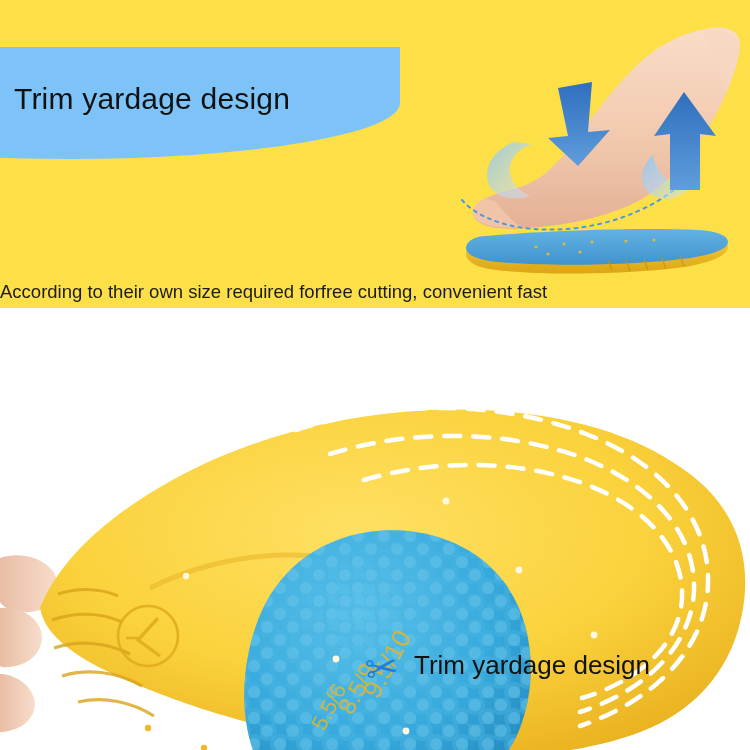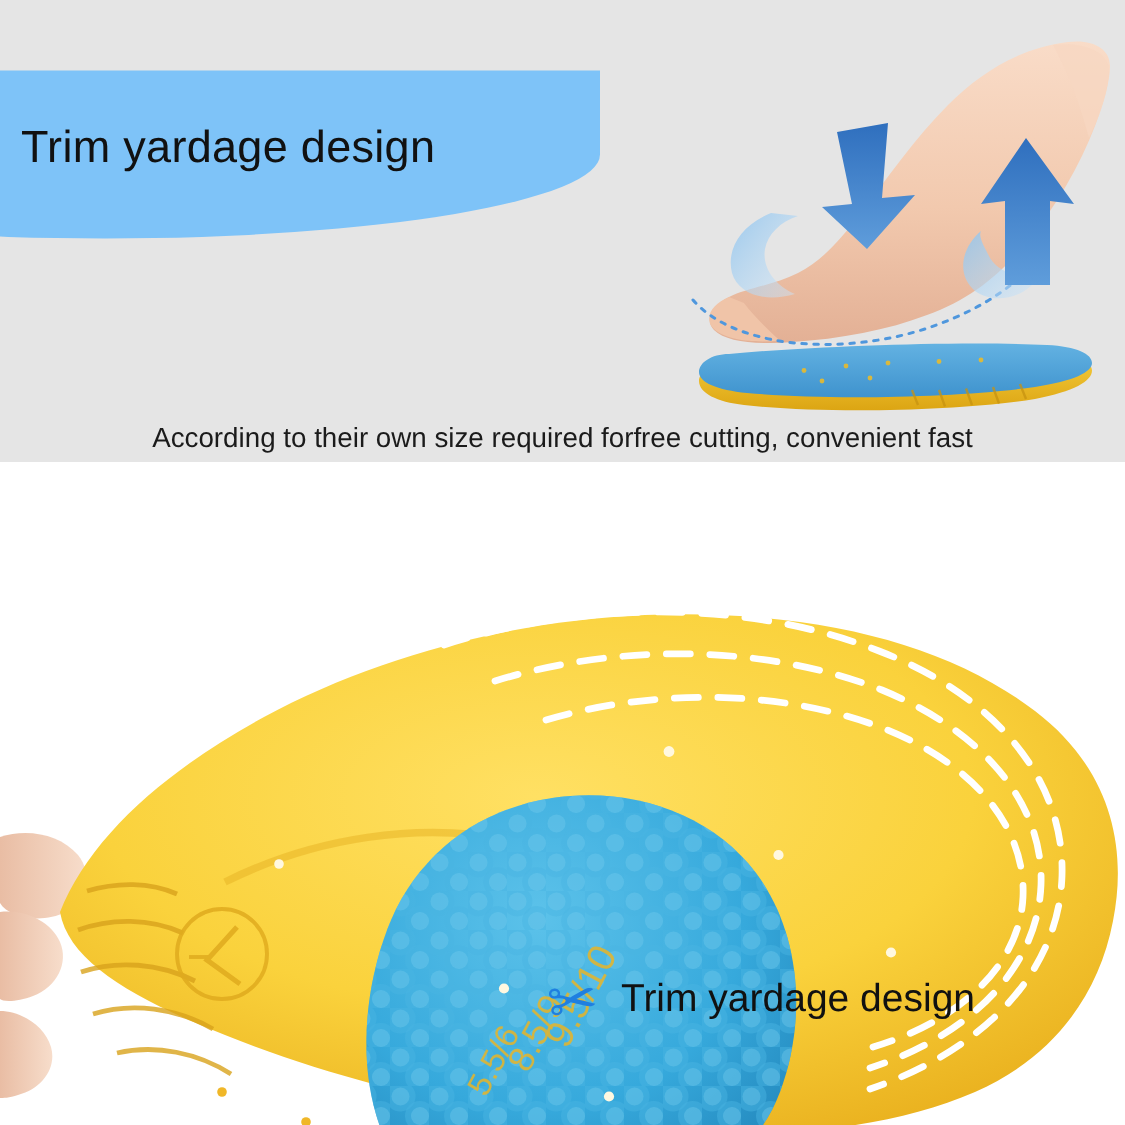--- a/index.html
+++ b/index.html
@@ -1,34 +1,34 @@
 <!DOCTYPE html>
 <html><head>
 <meta charset="utf-8">
 <style>
   html,body{margin:0;padding:0;}
   body{
     width:750px;height:750px;overflow:hidden;background:#ffffff;
     font-family:"Liberation Sans","DejaVu Sans",sans-serif;
   }
-  #stage{position:relative;width:750px;height:750px;background:#e5e5e5;overflow:hidden;}
+  #stage{position:relative;width:750px;height:750px;background:#fde047;overflow:hidden;}
 
   
   .banner-ellipse{
     position:absolute;left:-260px;top:47px;width:660px;height:112px;
     background:#7ec3f8;border-radius:0 0 330px 330px/0 0 56px 56px;
   }
   .banner-title{
     position:absolute;left:14px;top:82px;width:420px;
     font-size:30px;color:#111;letter-spacing:.2px;white-space:nowrap;
   }
 
   
   .subtitle{
-    position:absolute;left:0;top:281px;width:750px;text-align:center;
+    position:absolute;left:0;top:281px;width:750px;
     font-size:18.5px;color:#1b1b1b;white-space:nowrap;
   }
 
   
   .foot-art{position:absolute;left:440px;top:14px;width:310px;height:262px;}
   .foot-art svg{display:block;width:100%;height:100%;}
 
   
   .insole-photo{position:absolute;left:0;top:308px;width:750px;height:442px;overflow:hidden;background:#fff;}
   .insole-photo svg{display:block;width:100%;height:100%;}

